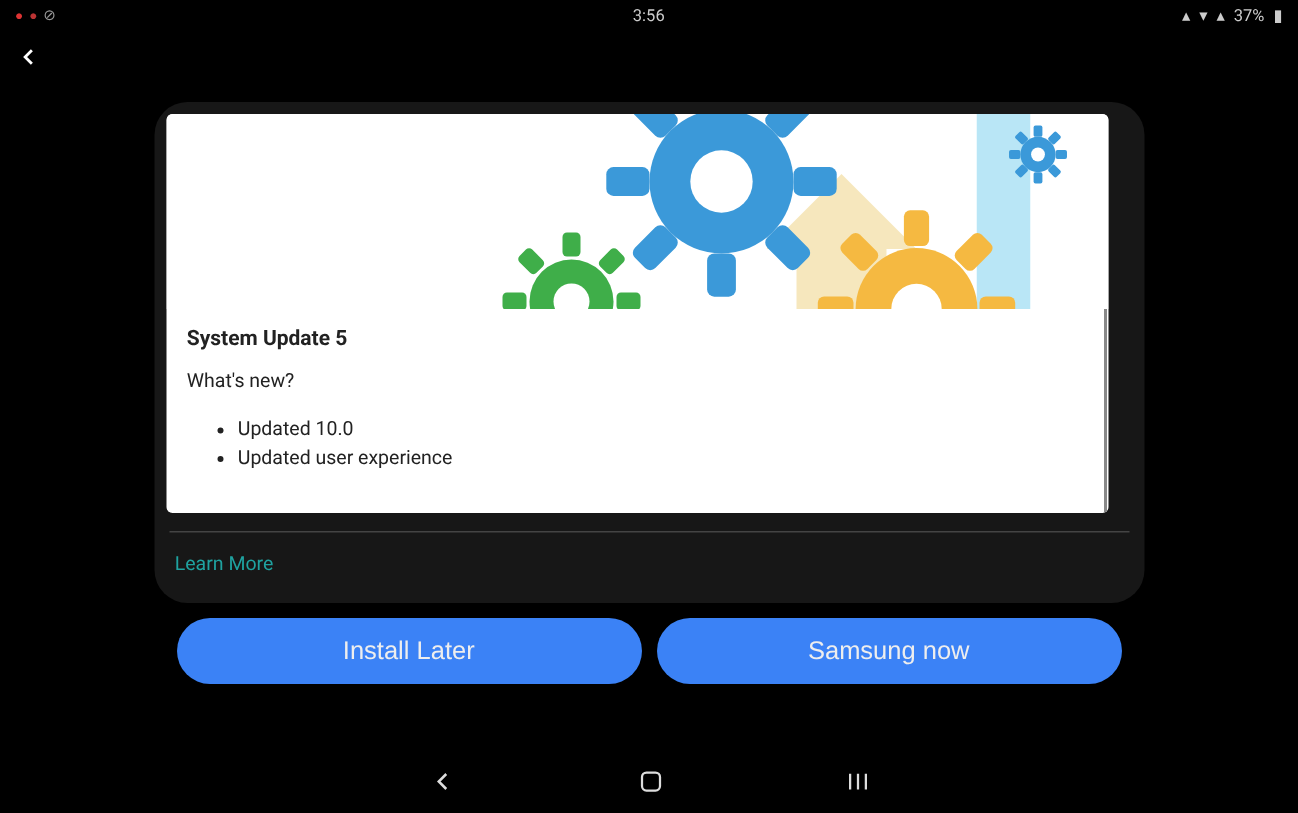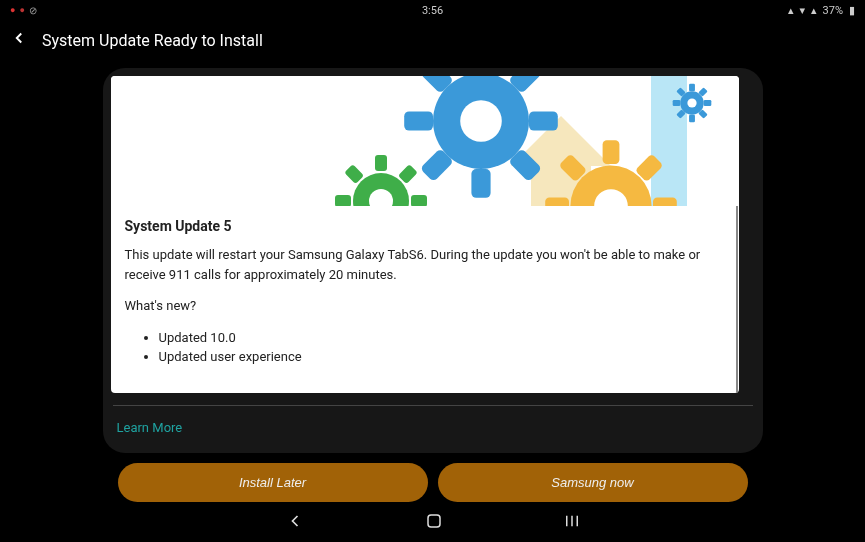--- a/index.html
+++ b/index.html
@@ -97,28 +97,27 @@
     .button-row {
       display: flex;
       gap: 10px;
       padding: 0 20px;
       margin-top: 10px;
       justify-content: center;
     }
     .btn {
       flex: 1;
       max-width: 310px;
-      background: #a16207;
+      background: #3b82f6;
       color: #eee;
       border: none;
       border-radius: 22px;
       padding: 12px 0;
-      font-size: 13px;
-      cursor: pointer;
-      font-style: italic;
+      font-size: 17px;
+      cursor: pointer;
     }
     .nav-bar {
       position: absolute;
       bottom: 0;
       left: 0;
       right: 0;
       height: 42px;
       display: flex;
       justify-content: center;
       align-items: center;
@@ -149,21 +148,20 @@
     <span>▮</span>
   </div>
 </div>
 
 <div class="header">
   <span class="back-icon">
     <svg width="18" height="18" viewBox="0 0 24 24" fill="none" stroke="#fff" stroke-width="2.5">
         <polyline points="15 18 9 12 15 6"></polyline>
       </svg>
   </span>
-  <span class="header-title">System Update Ready to Install</span>
 </div>
 
 <div class="card">
   <div class="white-panel">
     <div class="hero">
 
       <svg style="left:540px;top:0;" width="36" height="130">
           <rect width="36" height="130" fill="#b9e6f6"></rect>
         </svg>
 
@@ -228,21 +226,20 @@
             <rect x="4" y="43" width="18" height="14" rx="3" transform="rotate(45 50 50)"></rect>
             <rect x="78" y="43" width="18" height="14" rx="3" transform="rotate(45 50 50)"></rect>
           </g>
           <circle cx="50" cy="50" r="11" fill="#fff"></circle>
       </svg>
     </div>
 
     <div class="content">
       <div class="scroll-indicator"></div>
       <h3>System Update 5</h3>
-      <p>This update will restart your Samsung Galaxy TabS6. During the update you won't be able to make or receive 911 calls for approximately 20 minutes.</p>
       <p>What's new?</p>
       <ul>
         <li>Updated 10.0</li>
         <li>Updated user experience</li>
       </ul>
     </div>
   </div>
 
   <div class="divider"></div>
 

